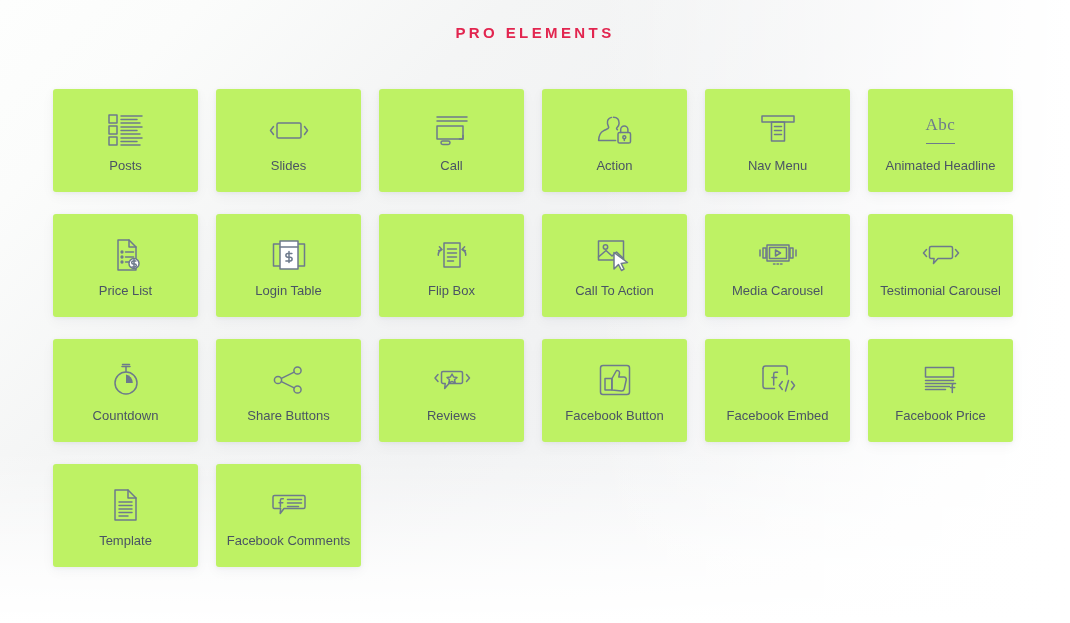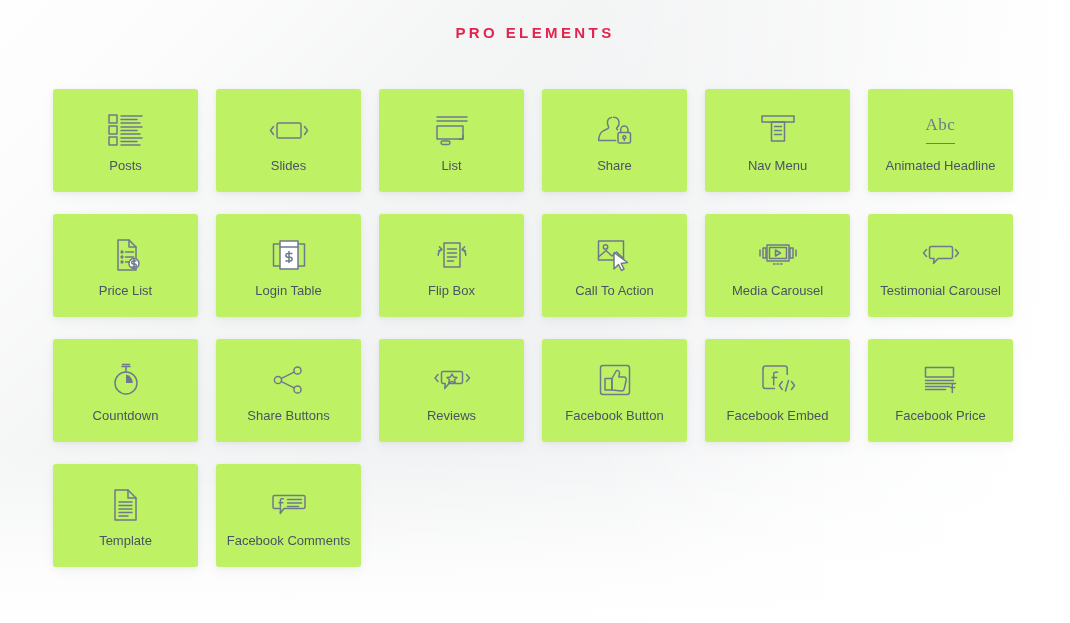--- a/index.html
+++ b/index.html
@@ -154,36 +154,36 @@
         <div class="element-icon">
           <svg width="36" height="30" viewBox="0 0 36 30">
       <g fill="none" stroke="currentColor" stroke-width="1.5" stroke-linecap="round" stroke-linejoin="round">
         <path d="M3 2h30M3 6h30"></path>
         <path d="M3 11h26v13H3z"></path>
         <path d="M29 20.5 L29 24 L25.5 24"></path>
         <rect x="7" y="26" width="9" height="3.4" rx="1.7"></rect>
       </g>
           </svg>
         </div>
-        <div class="element-label">List</div>
+        <div class="element-label">Call</div>
       </div>
       <div class="element-card">
         <div class="element-icon">
           <svg width="36" height="32" viewBox="0 0 36 32">
       <g fill="none" stroke="currentColor" stroke-width="1.5" stroke-linecap="round" stroke-linejoin="round">
         <path d="M16.5 3.2c3.6 0 5.6 2.6 5.6 6 0 2.3-1.1 3.6-2.1 4.4-.8.7-.4 1.7.5 2.1"></path>
         <path d="M14.5 3.4C11.6 4.3 10 6.6 10.5 9.7c.25 1.6 1.2 2.8 1.2 3.8 0 1.3-2.6 1.9-5.3 3.3C3.3 18.4 1.8 21.6 1.6 26.5h17"></path>
         <rect x="21" y="18.5" width="12.5" height="10.5" rx="1.6"></rect>
         <path d="M23.7 18.5v-3a3.6 3.6 0 0 1 7.2 0v3"></path>
         <circle cx="27.3" cy="23.3" r="1.5"></circle>
         <path d="M27.3 24.8v1.8"></path>
       </g>
           </svg>
         </div>
-        <div class="element-label">Share</div>
+        <div class="element-label">Action</div>
       </div>
       <div class="element-card">
         <div class="element-icon">
           <svg width="34" height="30" viewBox="0 0 34 30">
       <g fill="none" stroke="currentColor" stroke-width="1.5" stroke-linecap="round" stroke-linejoin="round">
         <rect x="1" y="1" width="32" height="6"></rect>
         <rect x="10.5" y="7" width="13" height="19"></rect>
         <path d="M13.5 11.5h7M13.5 15.5h7M13.5 19.5h7"></path>
       </g>
           </svg>

